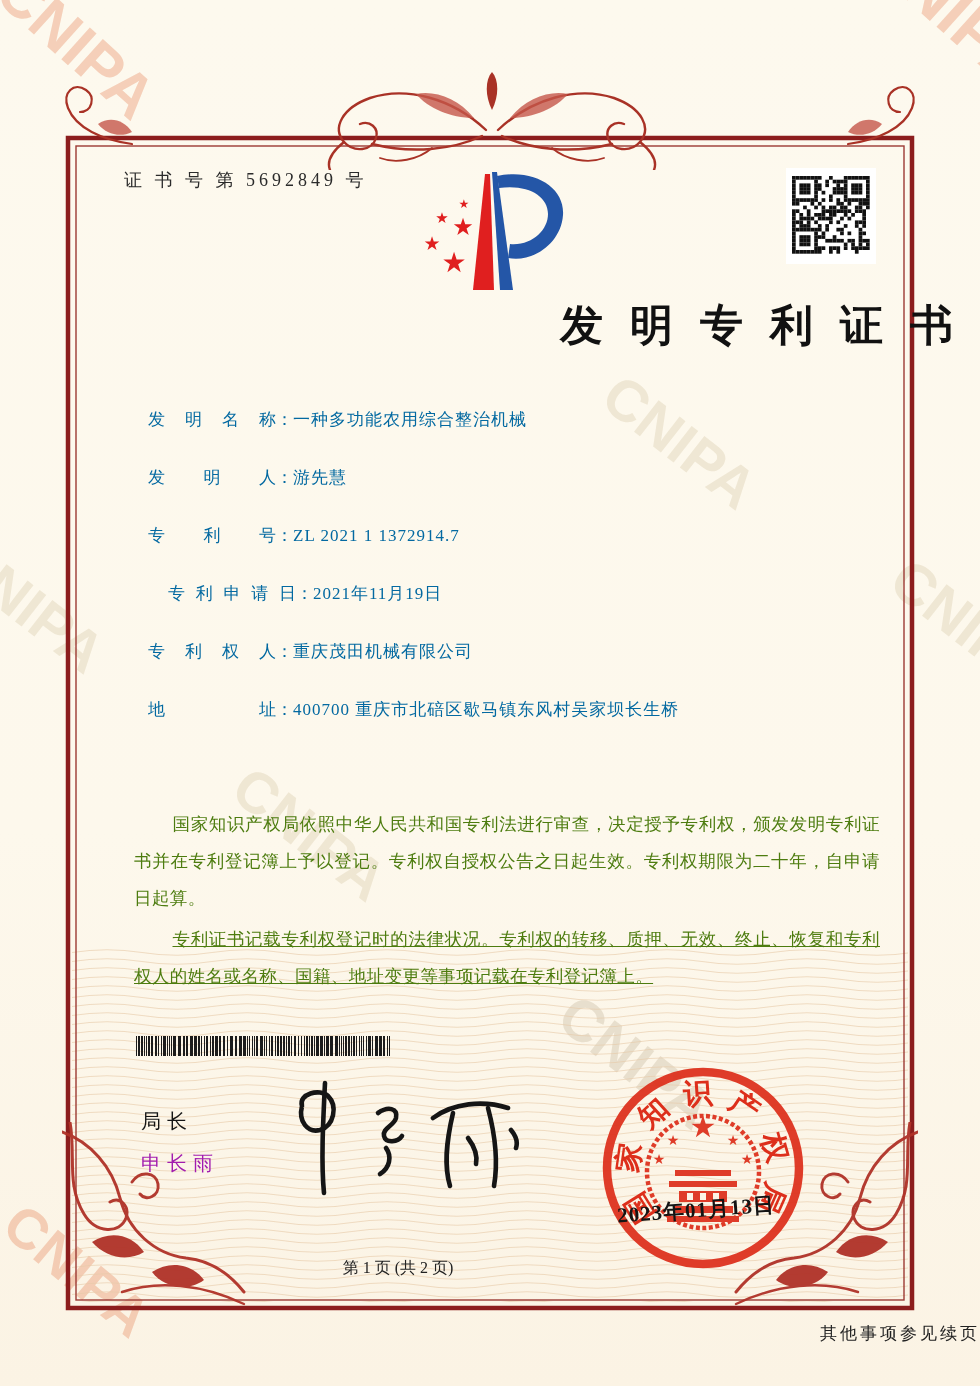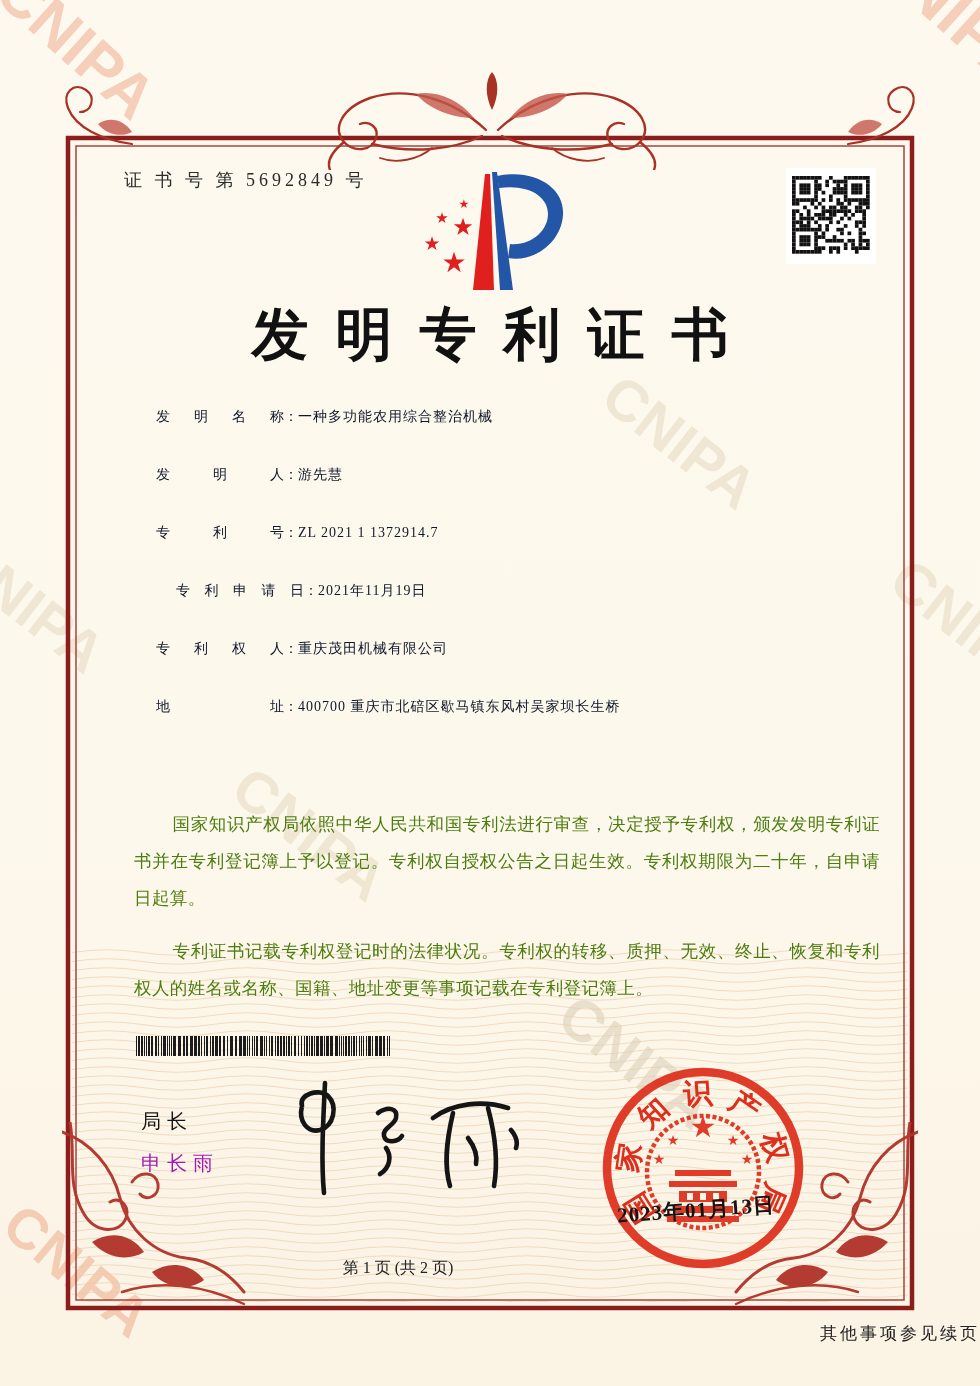--- a/index.html
+++ b/index.html
@@ -13,34 +13,34 @@
   .wm{position:absolute;font-family:"Liberation Sans","DejaVu Sans",sans-serif;
       font-weight:bold;pointer-events:none;white-space:nowrap;}
   .wm.beige{color:rgba(205,185,148,0.28);}
   .wm.coral{color:rgba(233,144,104,0.40);}
   .wm.grey{color:rgba(190,175,150,0.33);}
   
   .waves{left:72px;top:948px;width:836px;height:354px;}
   
   .certno{left:124px;top:168px;font-size:18px;letter-spacing:4px;color:#2b2b2b;}
   
-  .title{left:0;top:297px;width:980px;text-align:center;font-size:57px;font-weight:bold;
+  .title{left:0;top:297px;width:980px;text-align:right;font-size:43px;font-weight:bold;
          color:#111;letter-spacing:27px;text-indent:27px;}
   
   .fields{left:140px;top:408px;width:740px;}
-  .frow{position:absolute;left:16px;width:740px;height:30px;font-size:14px;color:#0f172a;white-space:nowrap;}
+  .frow{position:absolute;left:8px;width:740px;height:30px;font-size:17px;color:#0369a1;white-space:nowrap;}
   .flabel{display:inline-block;width:128px;text-align:justify;text-align-last:justify;vertical-align:top;}
   .fvalue{letter-spacing:1px;}
   .grow2{position:absolute;left:368px;top:0;white-space:nowrap;}
   .glabel{display:inline-block;}
   
   .paras{left:134px;top:806px;width:746px;font-size:17.5px;line-height:37px;
          color:#4d7c0f;text-align:justify;letter-spacing:0.4px;}
   .paras p{margin:0 0 0 0;text-indent:2.2em;}
-  .paras p + p{margin-top:16px;}
+  .paras p + p{margin-top:4px;text-decoration:underline;}
   
   .barcode{left:136px;top:1036px;width:258px;height:20px;}
   
   .sigrole{left:141px;top:1108px;font-size:20px;color:#141414;
            font-family:"Liberation Sans","DejaVu Sans",sans-serif;letter-spacing:6px;}
   .signame{left:141px;top:1150px;font-size:20px;color:#a21caf;
            font-family:"Liberation Sans","DejaVu Sans",sans-serif;letter-spacing:6px;}
   .sigsvg{left:268px;top:1078px;width:256px;height:126px;}
   
   .sealsvg{left:595px;top:1060px;width:216px;height:216px;opacity:0.93;}

